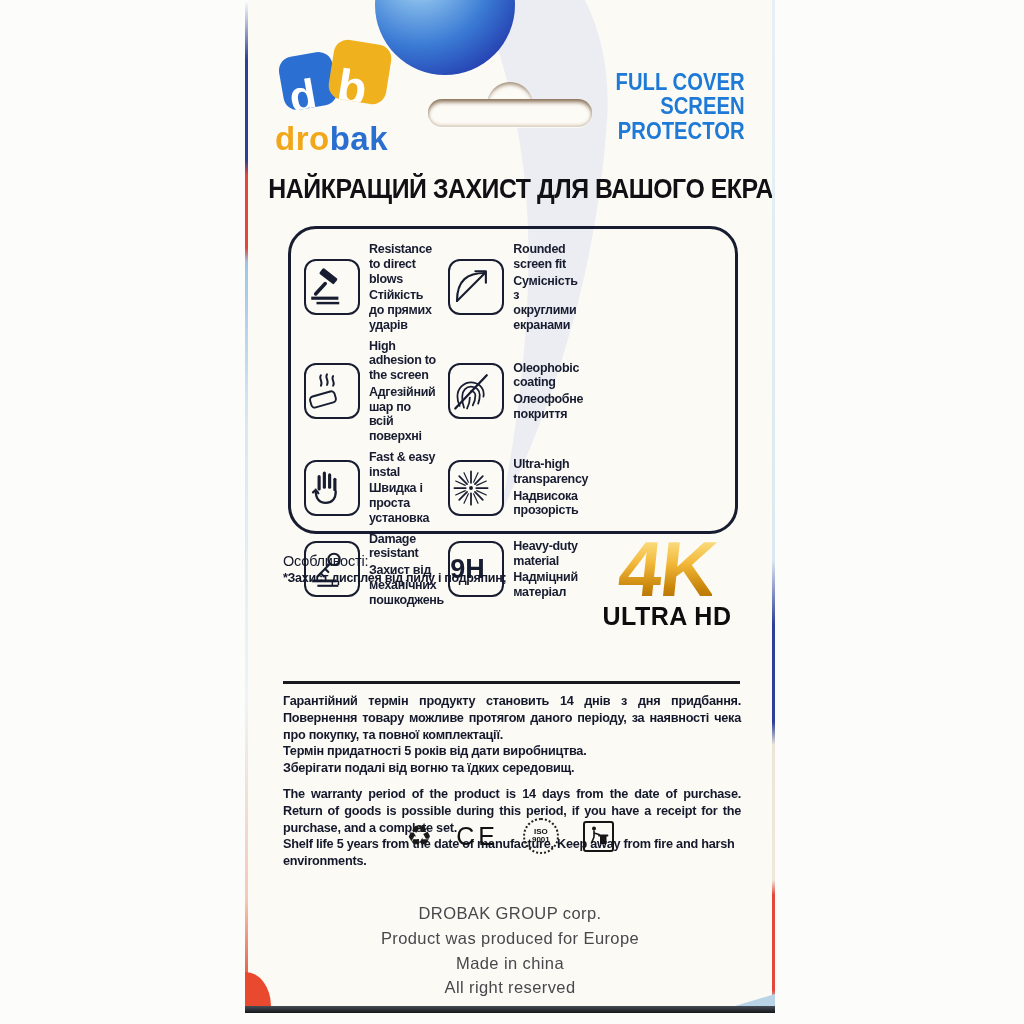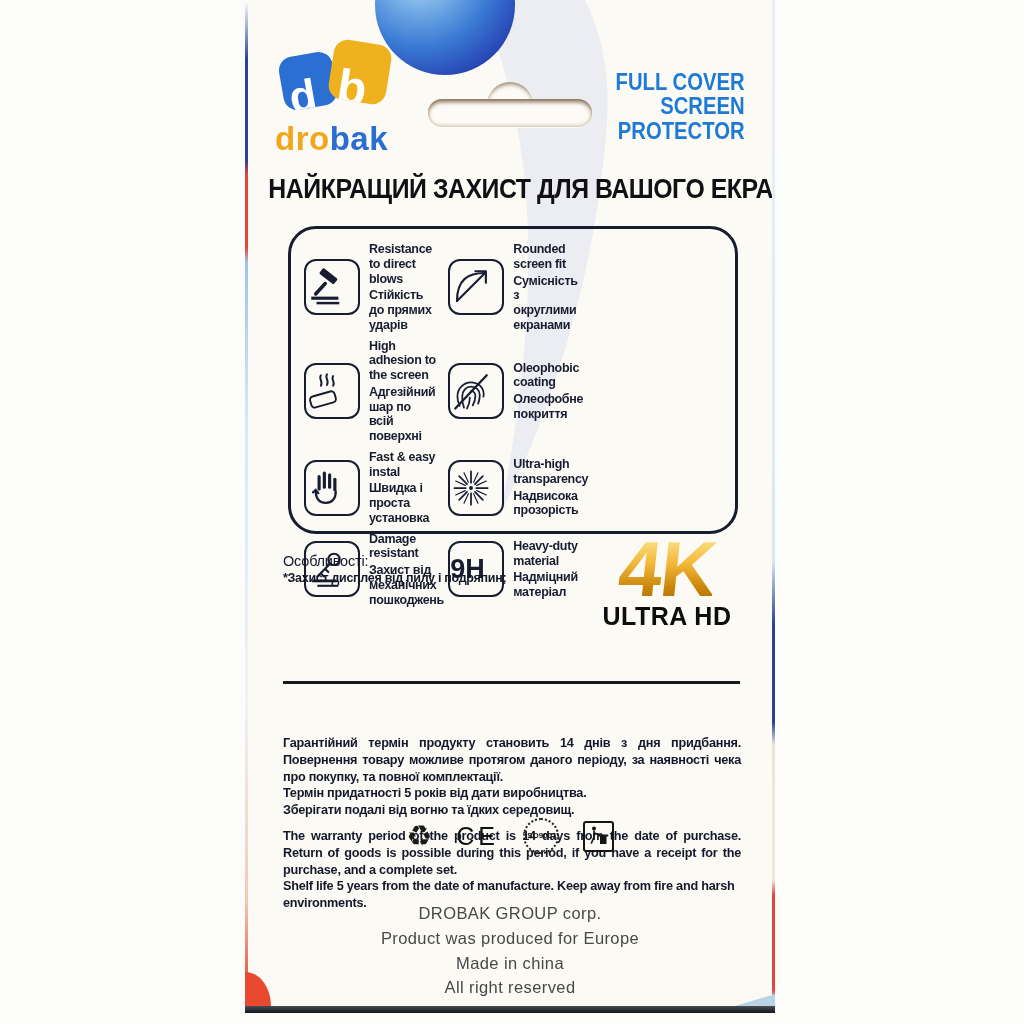--- a/index.html
+++ b/index.html
@@ -65,28 +65,28 @@
   .fourk{position:absolute;right:26px;top:534px;width:164px;z-index:2;text-align:center;}
   .fourk-main{font-size:78px;font-weight:800;line-height:.92;transform:skewX(-6deg);display:inline-block;
     color:#d89b12;background:linear-gradient(#fbe28a 5%,#f3b93b 40%,#c9850a 75%,#a96c05 100%);
     -webkit-background-clip:text;background-clip:text;-webkit-text-fill-color:transparent;letter-spacing:-2px;}
   .fourk-sub{font-size:25px;font-weight:800;color:#0d0d0d;letter-spacing:.5px;margin-top:-4px;white-space:nowrap;}
   
   .divider{position:absolute;left:38px;top:681px;width:457px;height:3px;background:#171a1f;z-index:2;}
   .warranty{position:absolute;left:38px;width:458px;z-index:2;color:#14182b;
     font-size:12.7px;font-weight:700;letter-spacing:-.25px;line-height:1.32;}
   .warranty.ua{top:693px;} .warranty.en{top:786px;}
-  .just{text-align:justify;margin-top:42px;}
+  .just{text-align:justify;}
   
   .badges{position:absolute;left:0;right:0;top:818px;z-index:2;display:flex;justify-content:center;
     align-items:center;gap:24px;color:#151515;}
   .recycle{font-family:"DejaVu Sans",sans-serif;font-size:29px;line-height:1;color:#1a1a1a;}
   .ce{font-size:25px;font-weight:400;letter-spacing:4px;color:#111;}
   .iso{width:36px;height:36px;border-radius:50%;border:2px dotted #222;box-sizing:border-box;display:flex;
-    align-items:center;justify-content:center;font-size:8px;font-weight:700;line-height:1.05;color:#111;}
+    flex-direction:column;align-items:center;justify-content:center;font-size:8px;font-weight:700;line-height:1.05;color:#111;}
   .disposal{width:31px;height:31px;box-sizing:border-box;border:2px solid #151515;border-radius:3px;
     display:flex;align-items:center;justify-content:center;color:#151515;}
   .disposal svg{width:24px;height:24px;}
   
   .footer{position:absolute;left:0;right:0;top:901px;z-index:2;text-align:center;color:#48484c;
     font-size:16.5px;font-weight:400;letter-spacing:.4px;line-height:1.5;}
 </style>
 </head>
 <body>
 

